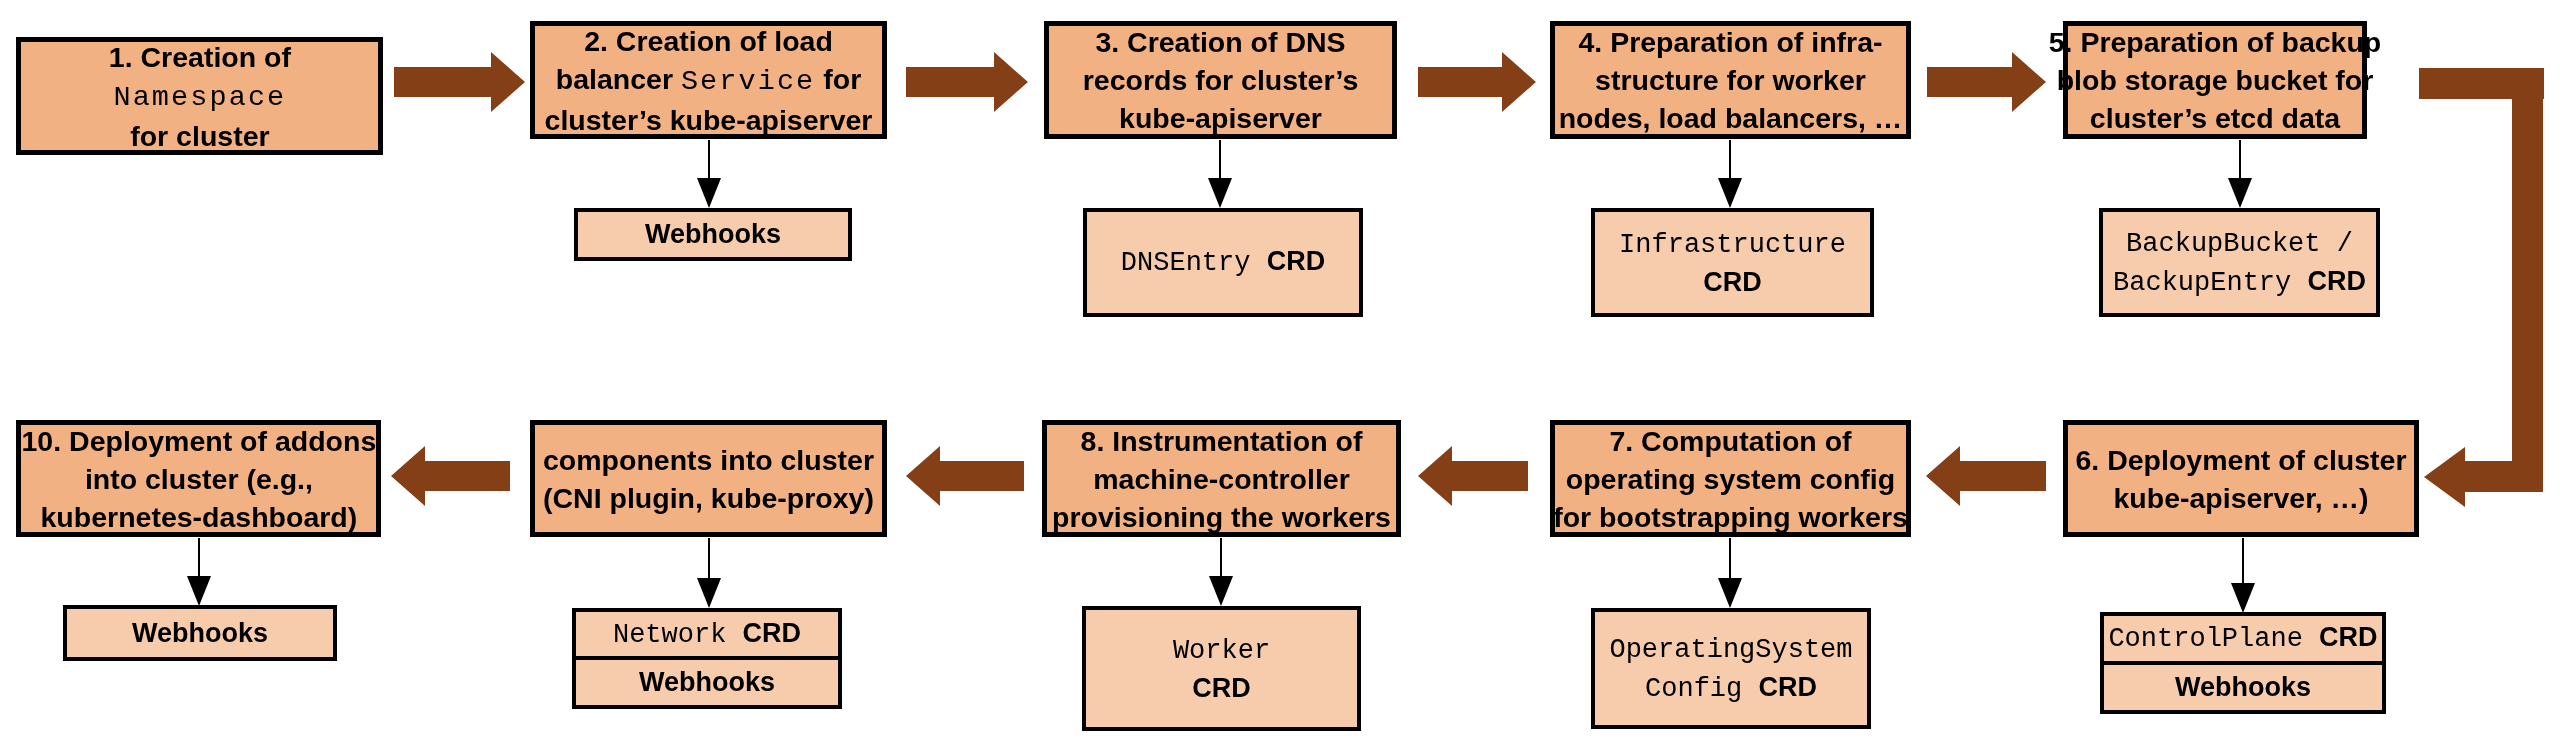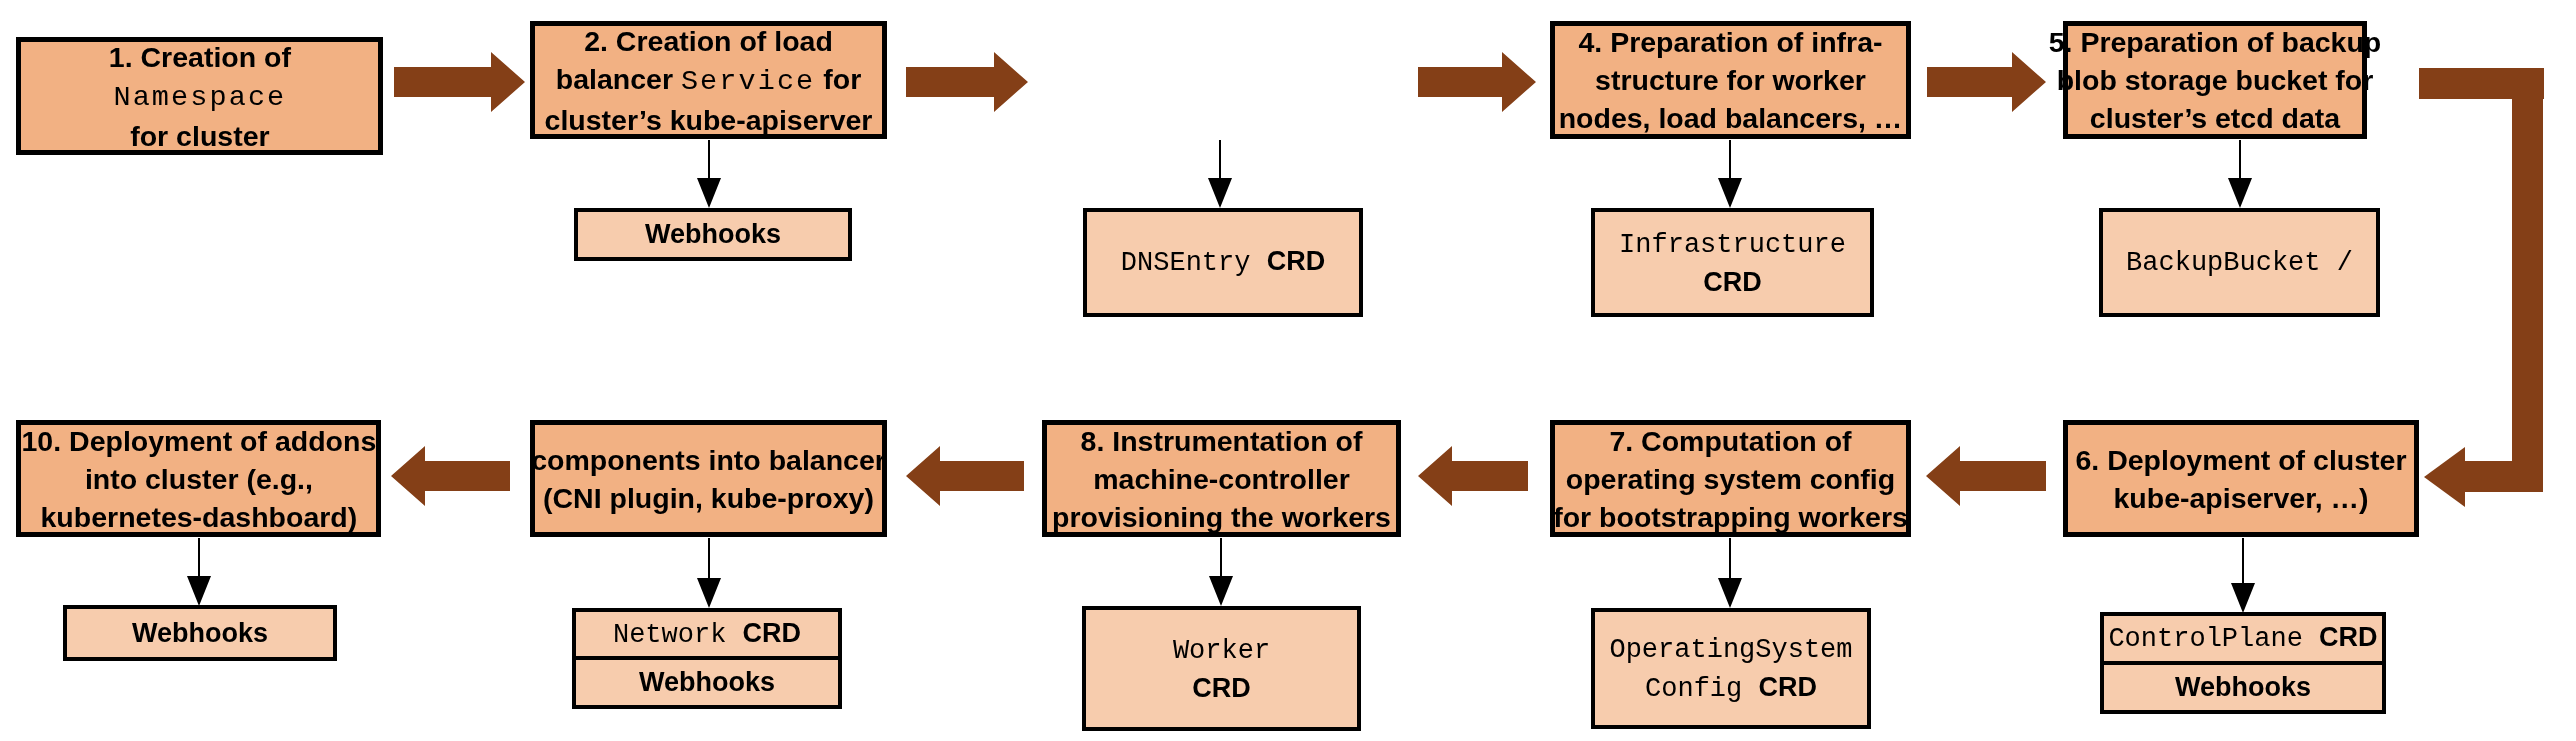--- a/index.html
+++ b/index.html
@@ -91,20 +91,25 @@
     </div>
   <div class="arr arr-r row1arr ar1"></div>
 
   <div class="mbox s2m">
       <div class="line"><span class="seg-sans">2. Creation of load</span></div>
       <div class="line"><span class="seg-sans">balancer </span><span class="seg-mono">Service</span><span class="seg-sans"> for</span></div>
       <div class="line"><span class="seg-sans">cluster’s kube-apiserver</span></div>
     </div>
   <div class="arr arr-r row1arr ar2"></div>
 
+  <div class="mbox s3m">
+      <div class="line"><span class="seg-sans">3. Creation of DNS</span></div>
+      <div class="line"><span class="seg-sans">records for cluster’s</span></div>
+      <div class="line"><span class="seg-sans">kube-apiserver</span></div>
+    </div>
   <div class="arr arr-r row1arr ar3"></div>
 
   <div class="mbox s4m">
       <div class="line"><span class="seg-sans">4. Preparation of infra-</span></div>
       <div class="line"><span class="seg-sans">structure for worker</span></div>
       <div class="line"><span class="seg-sans">nodes, load balancers, …</span></div>
     </div>
   <div class="arr arr-r row1arr ar4"></div>
 
   <div class="mbox s5m">
@@ -142,20 +147,21 @@
       <div class="line"><span class="seg-mono">Infrastructure</span></div>
       <div class="line"><span class="seg-crd">CRD</span></div>
     </div>
 
   <div class="vconn row1conn vc5">
     <div class="vline"></div>
     <div class="vhead"></div>
   </div>
   <div class="sbox sub5">
       <div class="line"><span class="seg-mono">BackupBucket /</span></div>
+      <div class="line"><span class="seg-mono">BackupEntry </span><span class="seg-crd">CRD</span></div>
     </div>
 
   <div class="mbox s6m">
       <div class="line"><span class="seg-sans">6. Deployment of cluster</span></div>
       <div class="line"><span class="seg-sans">kube-apiserver, …)</span></div>
     </div>
   <div class="arr arr-l row2arr al67"></div>
 
   <div class="mbox s7m">
       <div class="line"><span class="seg-sans">7. Computation of</span></div>
@@ -165,21 +171,21 @@
   <div class="arr arr-l row2arr al78"></div>
 
   <div class="mbox s8m">
       <div class="line"><span class="seg-sans">8. Instrumentation of</span></div>
       <div class="line"><span class="seg-sans">machine-controller</span></div>
       <div class="line"><span class="seg-sans">provisioning the workers</span></div>
     </div>
   <div class="arr arr-l row2arr al89"></div>
 
   <div class="mbox s9m">
-      <div class="line"><span class="seg-sans">components into balancer</span></div>
+      <div class="line"><span class="seg-sans">components into cluster</span></div>
       <div class="line"><span class="seg-sans">(CNI plugin, kube-proxy)</span></div>
     </div>
   <div class="arr arr-l row2arr al910"></div>
 
   <div class="mbox s10m">
       <div class="line"><span class="seg-sans">10. Deployment of addons</span></div>
       <div class="line"><span class="seg-sans">into cluster (e.g.,</span></div>
       <div class="line"><span class="seg-sans">kubernetes-dashboard)</span></div>
     </div>
 

